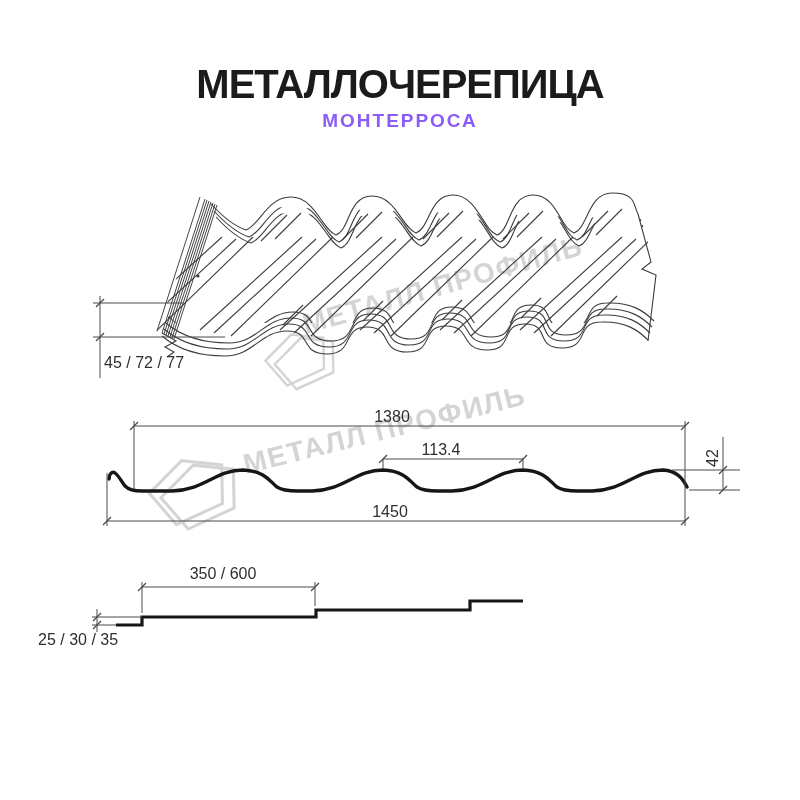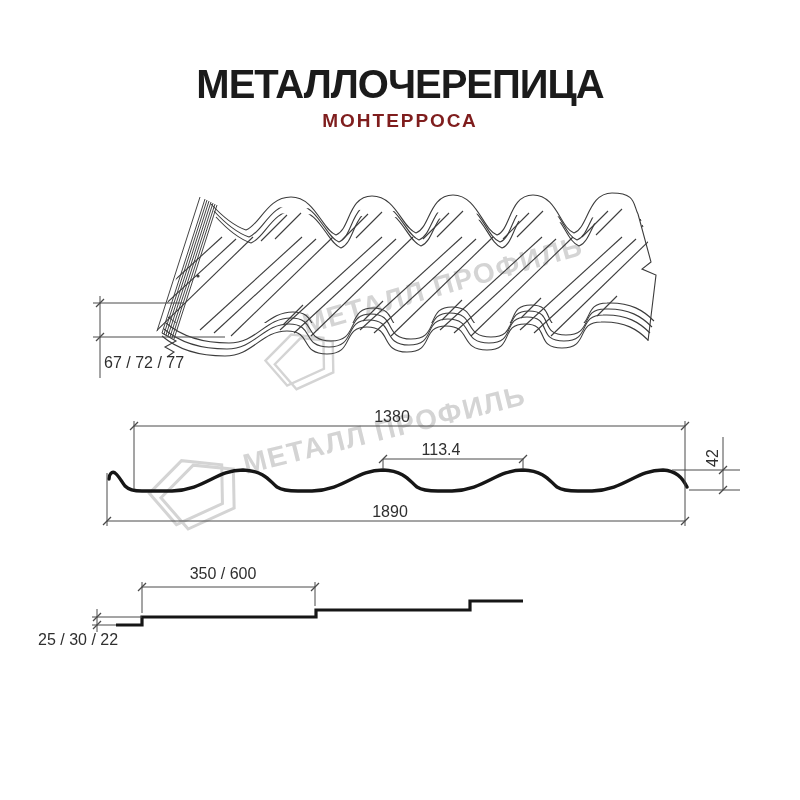--- a/index.html
+++ b/index.html
@@ -6,21 +6,21 @@
   .canvas{
     position:relative;width:800px;height:800px;background:#fff;overflow:hidden;
     font-family:"Liberation Sans",sans-serif;color:#1b1b1b;
   }
   .page-title{
     position:absolute;left:0;top:62px;width:800px;text-align:center;margin:0;
     font-size:40px;font-weight:800;letter-spacing:-1px;color:#1b1b1b;
   }
   .page-subtitle{
     position:absolute;left:0;top:110px;width:800px;text-align:center;
-    font-size:19px;font-weight:600;letter-spacing:2px;color:#7f1d1d;
+    font-size:19px;font-weight:600;letter-spacing:2px;color:#8b5cf6;
   }
   svg.drawing{position:absolute;left:0;top:0;}
   .dim{
     position:absolute;font-size:16px;color:#2f2f2f;white-space:nowrap;letter-spacing:0;
   }
   .dim.center{text-align:center;}
   .dim.rot{transform:rotate(-90deg);transform-origin:center center;}
   svg text.wm{
     font-family:"Liberation Sans",sans-serif;font-weight:700;
   }
@@ -131,26 +131,26 @@
       <path d="M142,587L315,587" fill="none" stroke="#4a4a4a" stroke-width="1"></path>
       <path d="M142,582L142,613" fill="none" stroke="#4a4a4a" stroke-width="1"></path>
       <path d="M315,582L315,606" fill="none" stroke="#4a4a4a" stroke-width="1"></path>
       <path d="M138,591L146,583" fill="none" stroke="#4a4a4a" stroke-width="1.2"></path>
       <path d="M311,591L319,583" fill="none" stroke="#4a4a4a" stroke-width="1.2"></path>
       <path d="M97,609L97,632" fill="none" stroke="#4a4a4a" stroke-width="1"></path>
       <path d="M93,621L101,613" fill="none" stroke="#4a4a4a" stroke-width="1.2"></path>
       <path d="M93,629L101,621" fill="none" stroke="#4a4a4a" stroke-width="1.2"></path>
     </svg>
 
-  <div class="dim" style="left:104px;top:354px;">67 / 72 / 77</div>
+  <div class="dim" style="left:104px;top:354px;">45 / 72 / 77</div>
 
   <div class="dim center" style="left:342px;top:408px;width:100px;">1380</div>
 
   <div class="dim center" style="left:391px;top:441px;width:100px;">113.4</div>
 
   <div class="dim rot" style="left:698px;top:443px;width:30px;">42</div>
 
-  <div class="dim center" style="left:340px;top:503px;width:100px;">1890</div>
+  <div class="dim center" style="left:340px;top:503px;width:100px;">1450</div>
 
   <div class="dim center" style="left:158px;top:565px;width:130px;">350 / 600</div>
 
-  <div class="dim" style="left:38px;top:631px;">25 / 30 / 22</div>
+  <div class="dim" style="left:38px;top:631px;">25 / 30 / 35</div>
 </div>
 
 </body></html>

